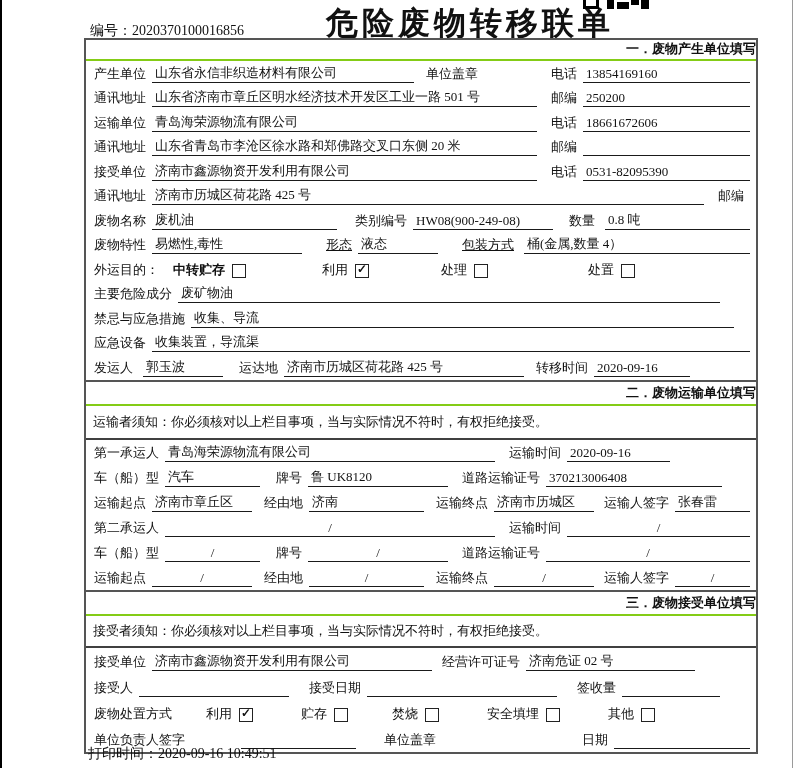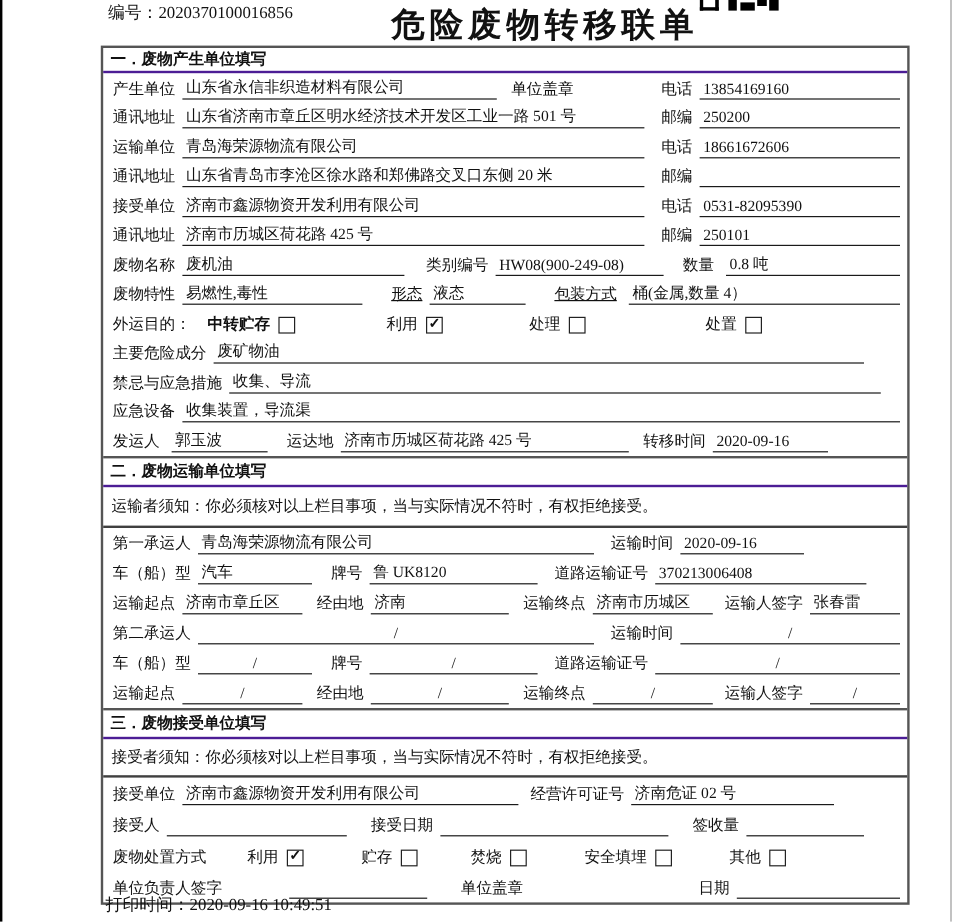--- a/index.html
+++ b/index.html
@@ -5,29 +5,29 @@
   html,body{margin:0;padding:0;}
   body{
     width:796px;height:768px;position:relative;overflow:hidden;
     background:#ffffff;color:#111;
     font-family:"Liberation Serif","DejaVu Serif",serif;
     font-size:13px;
   }
   .edge-left{position:absolute;left:0;top:0;width:2px;height:768px;background:#000;}
   .edge-right{position:absolute;left:792px;top:0;width:1px;height:768px;background:#9a9a9a;}
 
-  .hdr-serial{position:absolute;left:90px;top:2px;font-size:14px;white-space:nowrap;}
-  .hdr-title{position:absolute;left:326px;top:2px;font-size:28px;font-weight:bold;letter-spacing:4px;white-space:nowrap;}
+  .hdr-serial{position:absolute;left:90px;top:22px;font-size:14px;white-space:nowrap;}
+  .hdr-title{position:absolute;left:326px;top:2px;font-size:32px;font-weight:bold;letter-spacing:4px;white-space:nowrap;}
   .qr{position:absolute;left:583px;top:0;}
 
   .form{
     position:absolute;left:84px;top:38px;width:674px;
     border:2px solid #555;box-sizing:border-box;background:#fff;
   }
-  .sh{height:19px;line-height:18px;font-weight:bold;padding-left:6px;border-bottom:2px solid #4c1d95;}
+  .sh{height:19px;line-height:18px;font-weight:bold;padding-left:6px;border-bottom:2px solid #84cc16;text-align:right;}
   .sh.mid{height:22px;line-height:21px;border-top:2px solid #555;}
   .notice{display:flex;align-items:center;padding-left:7px;border-bottom:2px solid #404040;}
   .n2{height:32px;} .n3{height:30px;}
 
   .r{display:flex;align-items:flex-end;box-sizing:border-box;
      padding:0 6px 3px 8px;}
   .h1{height:24.5px;} .h2{height:25px;} .h3{height:26px;}
   .lb{white-space:nowrap;flex-shrink:0;margin-right:6px;}
   .u{border-bottom:1px solid #1a1a1a;padding:0 3px;white-space:nowrap;overflow:hidden;min-height:16px;box-sizing:border-box;}
   .fx{flex:1 1 auto;}
@@ -111,21 +111,20 @@
     <span class="lb">接受单位</span>
     <span class="u fx">济南市鑫源物资开发利用有限公司</span>
     <span class="lb ml14">电话</span>
     <span class="u w167">0531-82095390</span>
   </div>
 
   <div class="r h1">
     <span class="lb">通讯地址</span>
     <span class="u fx">济南市历城区荷花路 425 号</span>
     <span class="lb ml14">邮编</span>
-    <span class="u w167">250101</span>
   </div>
 
   <div class="r h1">
     <span class="lb">废物名称</span>
     <span class="u w185">废机油</span>
     <span class="lb ml18">类别编号</span>
     <span class="u w140">HW08(900-249-08)</span>
     <span class="lb ml16">数量</span>
     <span class="u fx ml4">0.8 吨</span>
   </div>

